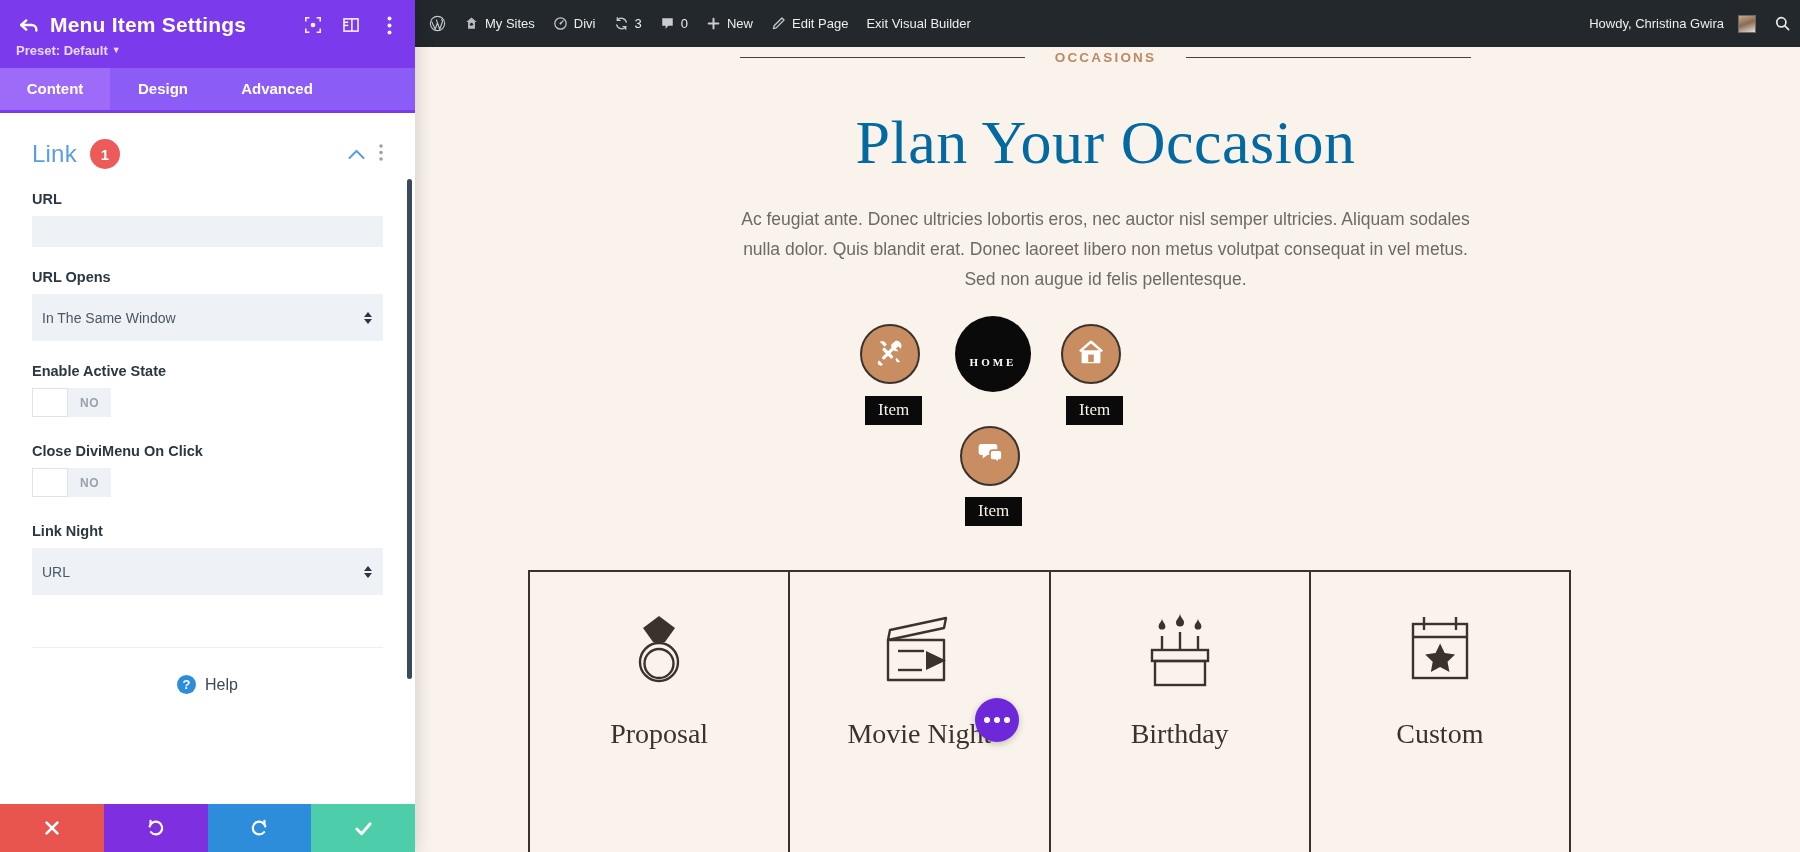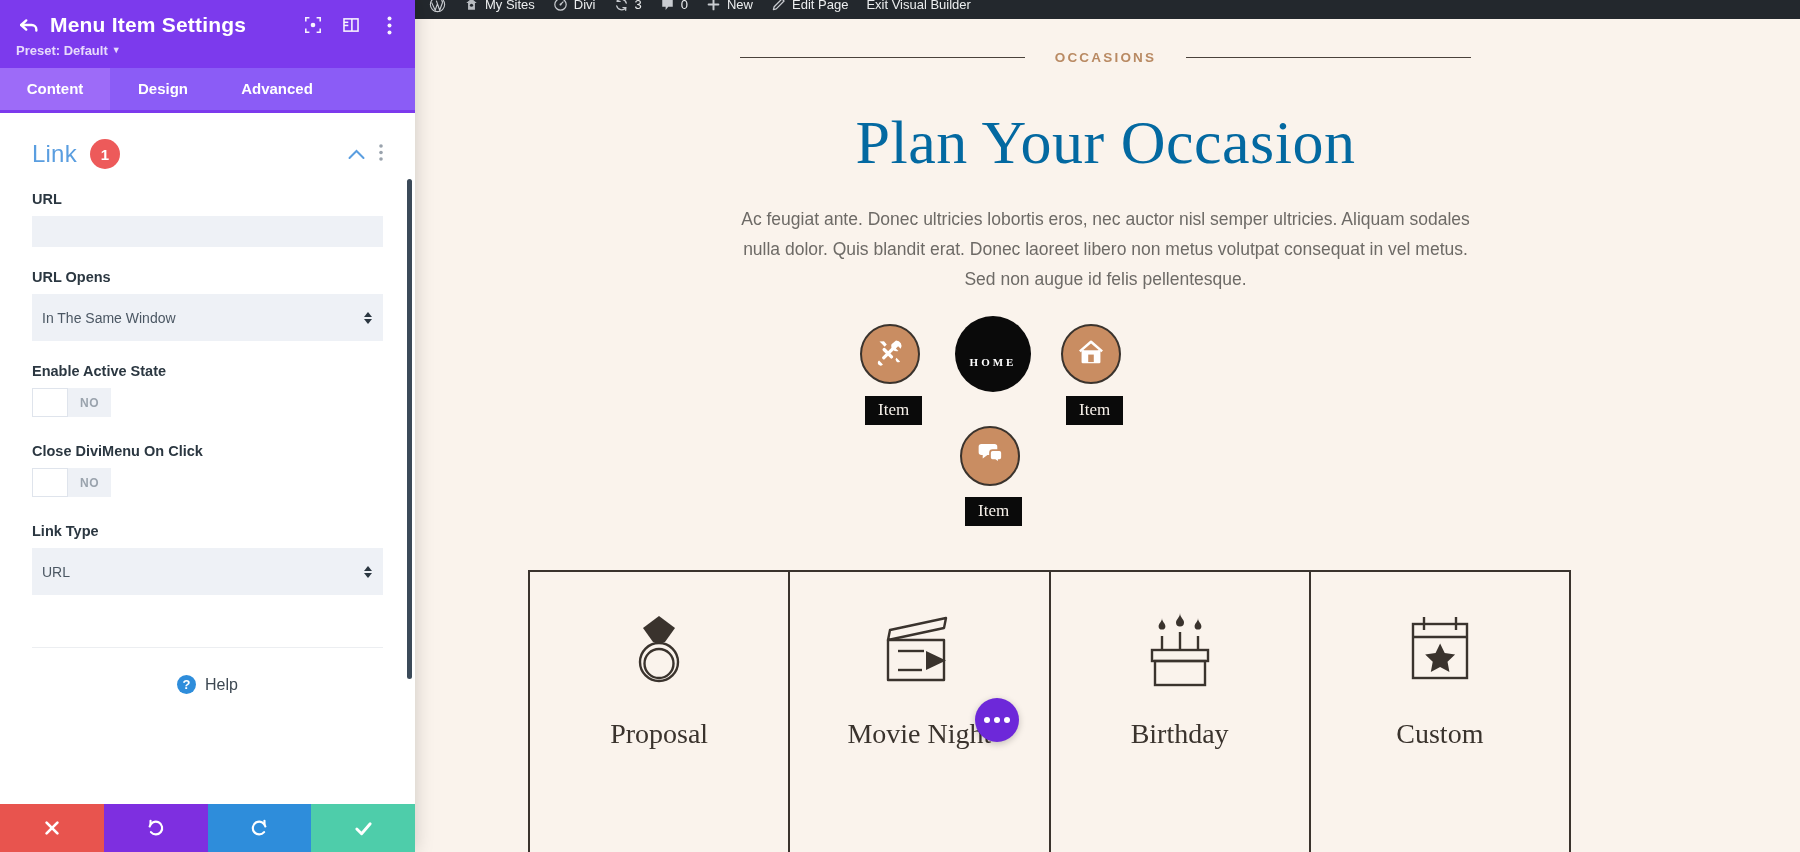--- a/index.html
+++ b/index.html
@@ -151,23 +151,23 @@
   .act { flex: 1 1 0; display: flex; align-items: center; justify-content: center; cursor: pointer; }
   .act svg { display: block; }
   .act.close { background: #e8544e; }
   .act.undo { background: #7e2fe0; }
   .act.redo { background: #2e8ddb; }
   .act.save { background: #4ecdaa; }
 
   
   .adminbar {
     position: absolute; left: 415px; top: 0;
-    width: 1385px; height: 19px;
+    width: 1385px; height: 47px;
     background: #23282d; color: #eceeef;
-    display: flex; align-items: flex-end;
+    display: flex; align-items: center;
     font-size: 13px;
     z-index: 40;
   }
   .ab-item {
     display: flex; align-items: center; gap: 6px;
     padding: 0 9px; height: 30px; cursor: pointer; color: #eceeef;
     white-space: nowrap;
   }
   .ab-item:first-child { padding-left: 14px; }
   .ab-right { margin-left: auto; display: flex; align-items: center; }
@@ -366,21 +366,21 @@
 
         <div class="field">
           <div class="field-label">Close DiviMenu On Click</div>
           <div class="toggle">
             <span class="knob"></span>
             <span class="tlabel">NO</span>
           </div>
         </div>
 
         <div class="field">
-          <div class="field-label">Link Type</div>
+          <div class="field-label">Link Night</div>
           <div class="select-wrap">
             <div class="select-box">URL</div>
             <span class="select-arrows">
               <i class="tri up"></i>
                 <i class="tri down"></i>
             </span>
           </div>
         </div>
 
         <div style="height:20px"></div>
@@ -488,20 +488,32 @@
       <span class="ab-icon">
         <svg width="15" height="15" viewBox="0 0 20 20" fill="none" stroke="#c9ccd0" stroke-width="1.7" stroke-linejoin="round">
           <path d="M14.6 2.6 L17.4 5.4 L7 15.8 L3.2 16.8 L4.2 13 Z"></path>
         </svg>
       </span>
       <span>Edit Page</span>
     </span>
 
     <span class="ab-item">Exit Visual Builder</span>
 
+    <span class="ab-right">
+      <span class="ab-item">
+        <span>Howdy, Christina Gwira</span>
+        <span class="ab-avatar"></span>
+      </span>
+      <span class="ab-item">
+        <svg width="17" height="17" viewBox="0 0 20 20" fill="none" stroke="#e4e6e8" stroke-width="2" stroke-linecap="round">
+          <circle cx="8.6" cy="8.6" r="5.4"></circle>
+          <line x1="12.8" y1="12.8" x2="17.2" y2="17.2"></line>
+        </svg>
+      </span>
+    </span>
   </div>
 
   <div class="canvas">
 
     <div class="eyebrow-row">
       <span class="eyebrow-line"></span>
       <span class="eyebrow-text">OCCASIONS</span>
       <span class="eyebrow-line"></span>
     </div>
 

